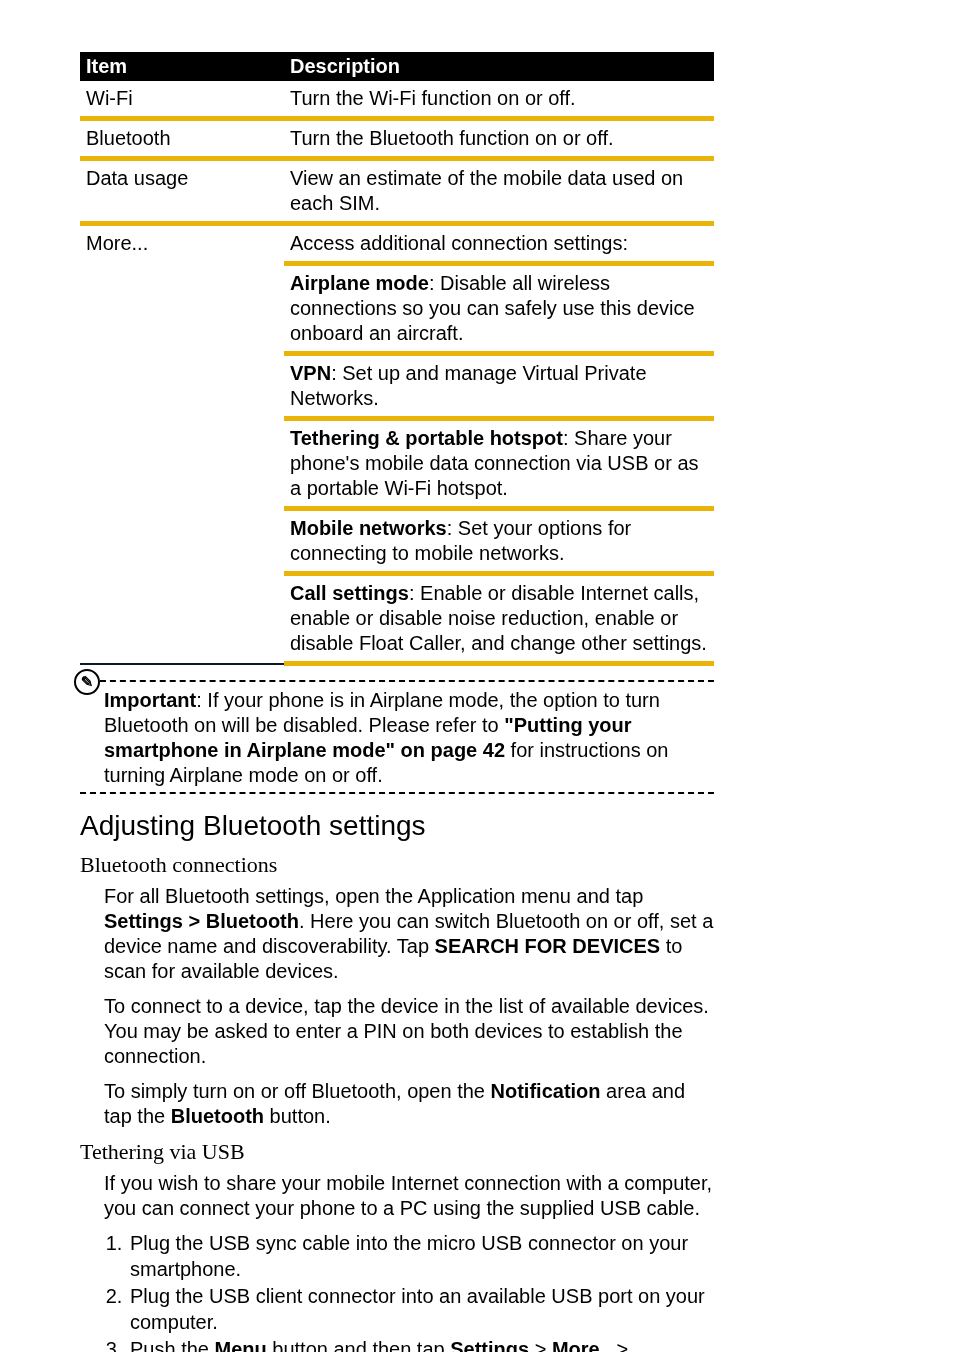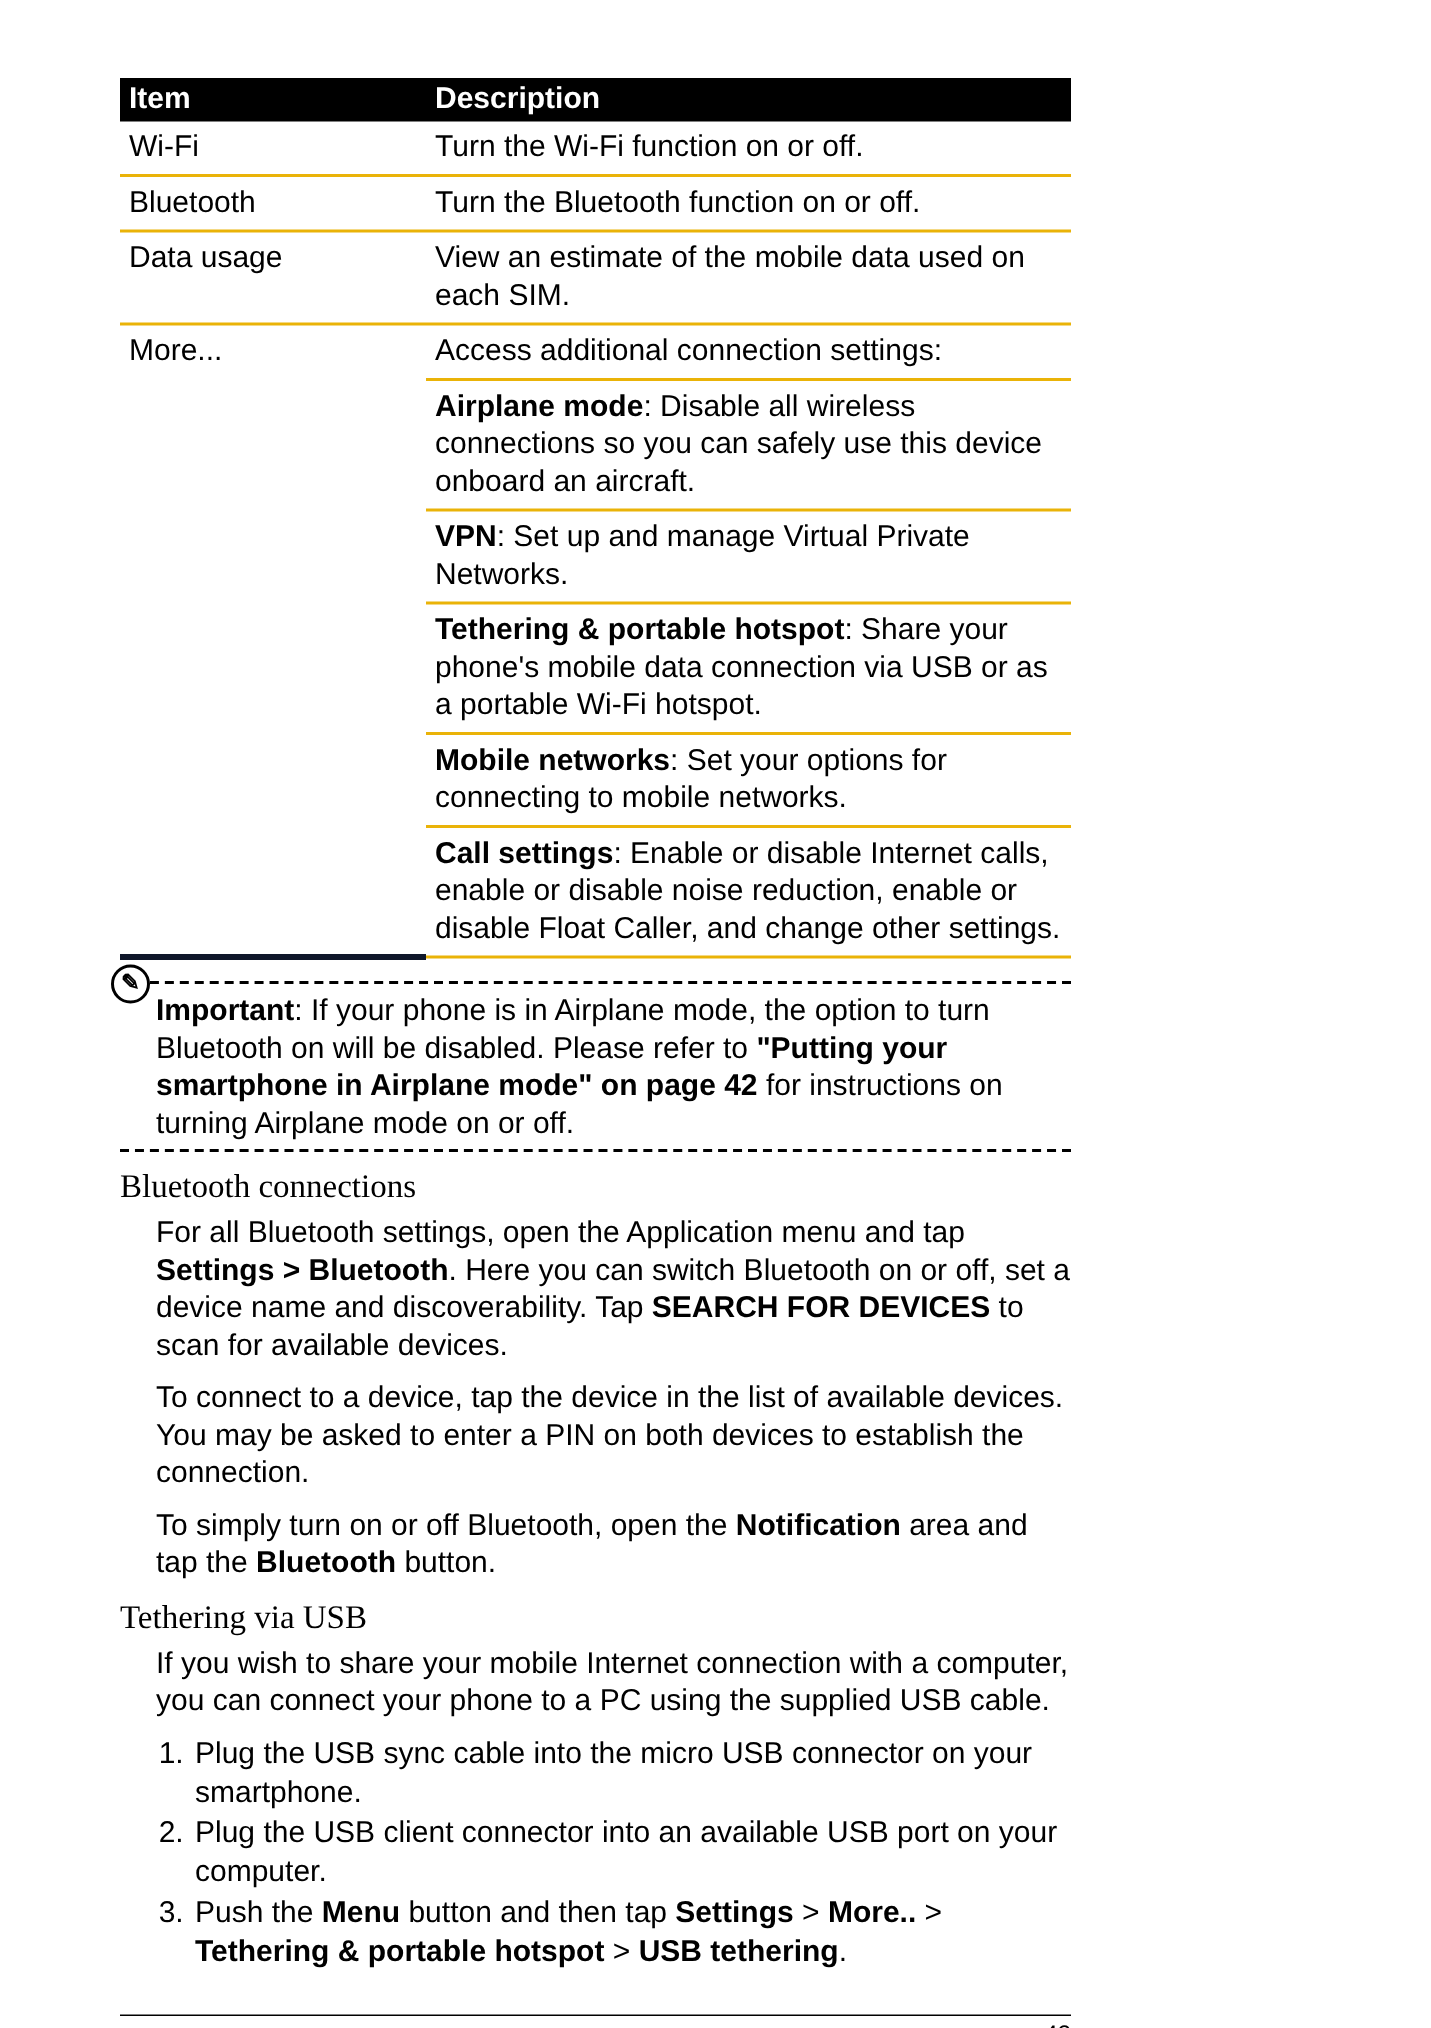--- a/index.html
+++ b/index.html
@@ -28,21 +28,21 @@
     text-align: left;
     font-weight: bold;
     padding: 2px 8px 2px 6px;
   }
   table.settings th:first-child {
     width: 190px;
   }
   table.settings td {
     padding: 5px 6px 5px 6px;
     vertical-align: top;
-    border-bottom: 2px solid #eab308;
+    border-bottom: 5px solid #eab308;
   }
   .subcell {
     padding: 5px 6px 5px 6px;
     border-bottom: 1px solid #000;
   }
   .subcell:first-of-type {  }
   .more-row td { border-bottom: none; }
   .more-first {
     padding: 5px 6px 5px 6px;
     border-bottom: 1px solid #000;
@@ -134,21 +134,21 @@
       <tr>
         <td>Bluetooth</td>
         <td>Turn the Bluetooth function on or off.</td>
       </tr>
       <tr>
         <td>Data usage</td>
         <td>View an estimate of the mobile data used on each SIM.</td>
       </tr>
 
       <tr class="more-row">
-        <td style="border-bottom:4px solid #0f172a; vertical-align:top;" rowspan="6">More...</td>
+        <td style="border-bottom:2px solid #0f172a; vertical-align:top;" rowspan="6">More...</td>
         <td class="more-first">Access additional connection settings:</td>
       </tr>
       <tr>
         <td class="subcell">
           <span class="bold">Airplane mode</span><span>: Disable all wireless connections so you can safely use this device onboard an aircraft.</span>
         </td>
       </tr>
       <tr>
         <td class="subcell">
           <span class="bold">VPN</span><span>: Set up and manage Virtual Private Networks.</span>
@@ -172,20 +172,21 @@
     </tbody>
   </table>
 
   <div class="important-wrap">
     <div class="important-icon">✎</div>
     <div class="important-box">
       <span class="bold">Important</span><span>: If your phone is in Airplane mode, the option to turn Bluetooth on will be disabled. Please refer to </span><span class="bold">"Putting your smartphone in Airplane mode" on page 42</span><span> for instructions on turning Airplane mode on or off.</span>
     </div>
   </div>
 
+  <h2 class="section">Adjusting Bluetooth settings</h2>
 
   <h3 class="subsection">Bluetooth connections</h3>
   <p class="body">
     <span>For all Bluetooth settings, open the Application menu and tap </span><span class="bold">Settings &gt; Bluetooth</span><span>. Here you can switch Bluetooth on or off, set a device name and discoverability. Tap </span><span class="bold">SEARCH FOR DEVICES</span><span> to scan for available devices.</span>
   </p>
   <p class="body">To connect to a device, tap the device in the list of available devices. You may be asked to enter a PIN on both devices to establish the connection.</p>
   <p class="body">
     <span>To simply turn on or off Bluetooth, open the </span><span class="bold">Notification</span><span> area and tap the </span><span class="bold">Bluetooth</span><span> button.</span>
   </p>
 

